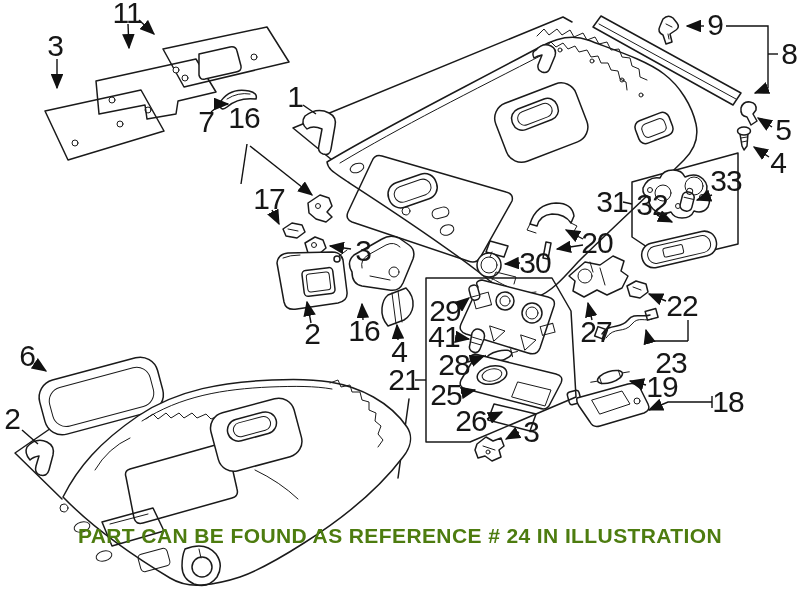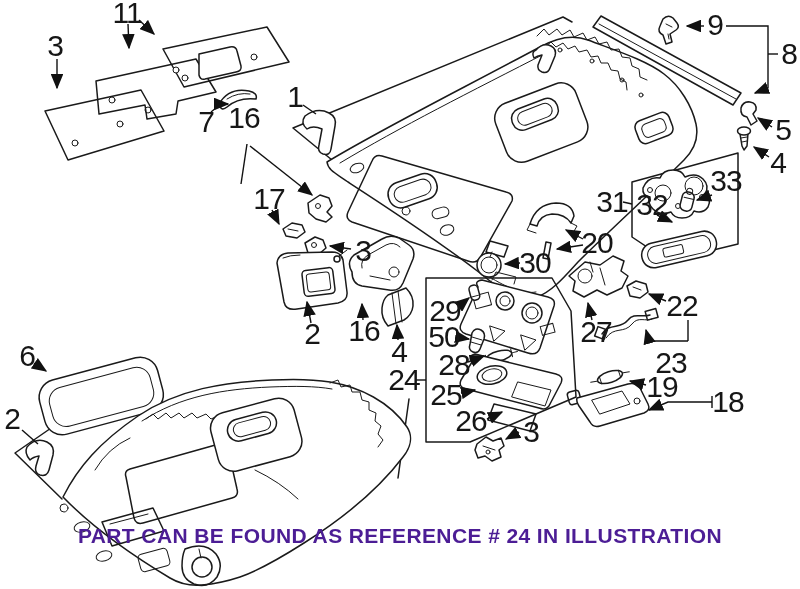--- a/index.html
+++ b/index.html
@@ -2,21 +2,21 @@
 <html><head>
 <meta charset="utf-8">
 <style>
   html,body{margin:0;padding:0;background:#fff;}
   .stage{position:relative;width:800px;height:589px;background:#fff;overflow:hidden;
          font-family:"Liberation Sans",sans-serif;}
   .art{position:absolute;left:0;top:0;}
   .co{position:absolute;transform:translate(-50%,-50%);font-size:30px;line-height:1;
       color:#161616;font-weight:400;letter-spacing:-1px;white-space:nowrap;user-select:none;}
   .footer{position:absolute;left:400px;top:536px;transform:translate(-50%,-50%);
-          font-size:21px;font-weight:bold;color:#4c1d95;letter-spacing:.4px;white-space:nowrap;}
+          font-size:21px;font-weight:bold;color:#4d7c0f;letter-spacing:.4px;white-space:nowrap;}
   svg .ln{stroke:#1a1a1a;stroke-width:1.5;fill:none;stroke-linejoin:round;stroke-linecap:round;}
   svg .th{stroke:#1a1a1a;stroke-width:1;fill:none;stroke-linejoin:round;stroke-linecap:round;}
   svg .wh{fill:#ffffff;}
   svg .ld{stroke:#111;stroke-width:1.4;fill:none;}
 </style>
 </head>
 <body>
 
 <div class="stage">
 
@@ -339,24 +339,24 @@
 <div class="co" style="left:312px;top:334px">2</div>
 <div class="co" style="left:363px;top:251px">3</div>
 <div class="co" style="left:244px;top:118px">16</div>
 <div class="co" style="left:269px;top:199px">17</div>
 <div class="co" style="left:728px;top:402px">18</div>
 <div class="co" style="left:662px;top:387px">19</div>
 <div class="co" style="left:597px;top:243px">20</div>
 <div class="co" style="left:671px;top:363px">23</div>
 <div class="co" style="left:682px;top:306px">22</div>
 <div class="co" style="left:596px;top:332px">27</div>
-<div class="co" style="left:404px;top:380px">24</div>
+<div class="co" style="left:404px;top:380px">21</div>
 <div class="co" style="left:446px;top:395px">25</div>
 <div class="co" style="left:471px;top:421px">26</div>
-<div class="co" style="left:444px;top:337px">50</div>
+<div class="co" style="left:444px;top:337px">41</div>
 <div class="co" style="left:454px;top:365px">28</div>
 <div class="co" style="left:445px;top:311px">29</div>
 <div class="co" style="left:535px;top:263px">30</div>
 <div class="co" style="left:612px;top:202px">31</div>
 <div class="co" style="left:652px;top:205px">32</div>
 <div class="co" style="left:726px;top:181px">33</div>
 
 <div class="footer">PART CAN BE FOUND AS REFERENCE # 24 IN ILLUSTRATION</div>
 
 </div>

